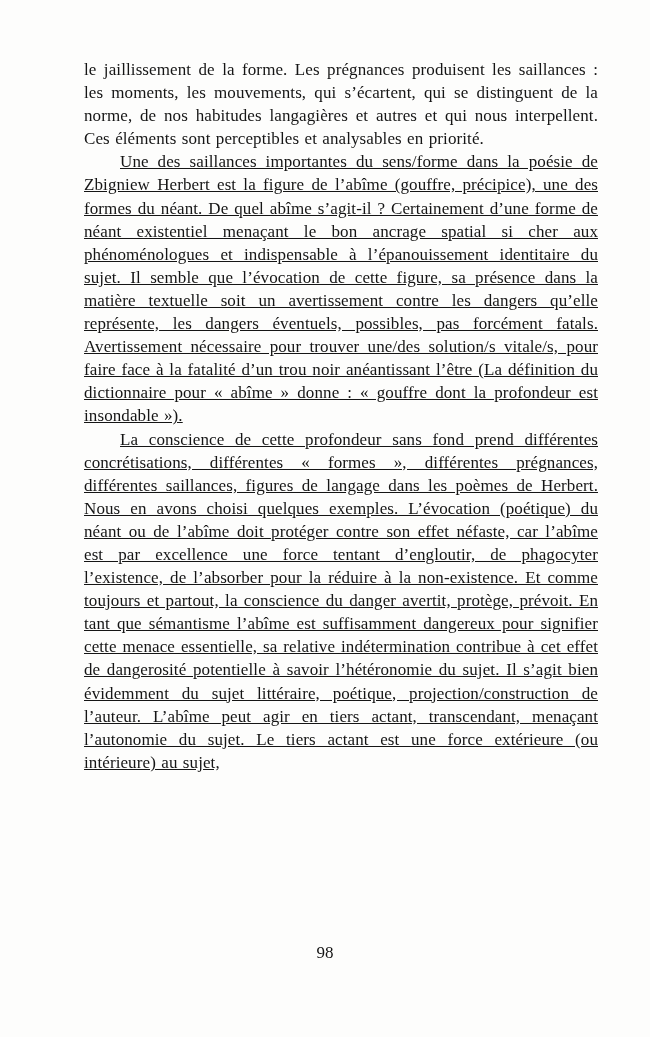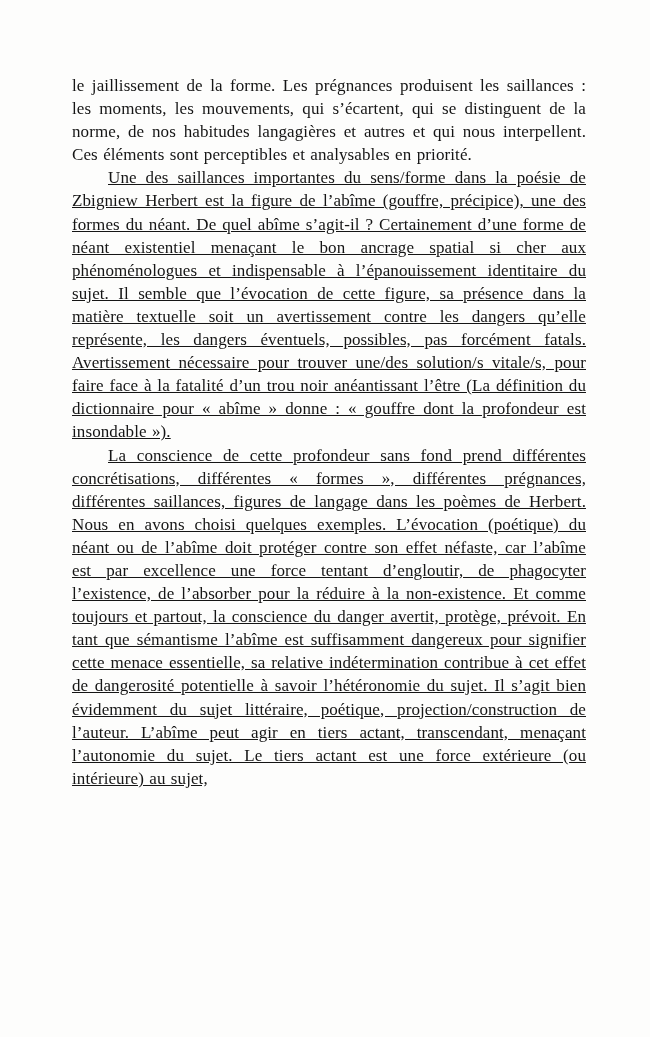--- a/index.html
+++ b/index.html
@@ -13,23 +13,22 @@
     height: 1037px;
     margin: 0 auto;
     background: #fdfdfc;
     overflow: hidden;
     font-family: "Liberation Serif", "DejaVu Serif", serif;
     color: #151515;
   }
   .text-block {
     position: absolute;
     top: 58px;
-    left: 72px;
+    left: 84px;
     width: 514px;
-    margin-top: 16px;
   }
   .text-block p {
     margin: 0;
     font-size: 17px;
     line-height: 23.1px;
     text-align: justify;
     letter-spacing: 0.1px;
     word-spacing: 1px;
   }
   .text-block p.indented {
@@ -48,13 +47,14 @@
 </style>
 </head>
 <body>
 
 <div class="page">
   <div class="text-block">
     <p>le jaillissement de la forme. Les prégnances produisent les saillances : les moments, les mouvements, qui s’écartent, qui se distinguent de la norme, de nos habitudes langagières et autres et qui nous interpellent. Ces éléments sont perceptibles et analysables en priorité.</p>
     <p class="indented">Une des saillances importantes du sens/forme dans la poésie de Zbigniew Herbert est la figure de l’abîme (gouffre, précipice), une des formes du néant. De quel abîme s’agit-il ? Certainement d’une forme de néant existentiel menaçant le bon ancrage spatial si cher aux phénoménologues et indispensable à l’épanouissement identitaire du sujet. Il semble que l’évocation de cette figure, sa présence dans la matière textuelle soit un avertissement contre les dangers qu’elle représente, les dangers éventuels, possibles, pas forcément fatals. Avertissement nécessaire pour trouver une/des solution/s vitale/s, pour faire face à la fatalité d’un trou noir anéantissant l’être (La définition du dictionnaire pour « abîme » donne : « gouffre dont la profondeur est insondable »).</p>
     <p class="indented">La conscience de cette profondeur sans fond prend différentes concrétisations, différentes « formes », différentes prégnances, différentes saillances, figures de langage dans les poèmes de Herbert. Nous en avons choisi quelques exemples. L’évocation (poétique) du néant ou de l’abîme doit protéger contre son effet néfaste, car l’abîme est par excellence une force tentant d’engloutir, de phagocyter l’existence, de l’absorber pour la réduire à la non-existence. Et comme toujours et partout, la conscience du danger avertit, protège, prévoit. En tant que sémantisme l’abîme est suffisamment dangereux pour signifier cette menace essentielle, sa relative indétermination contribue à cet effet de dangerosité potentielle à savoir l’hétéronomie du sujet. Il s’agit bien évidemment du sujet littéraire, poétique, projection/construction de l’auteur. L’abîme peut agir en tiers actant, transcendant, menaçant l’autonomie du sujet. Le tiers actant est une force extérieure (ou intérieure) au sujet,</p>
   </div>
+  <div class="page-number">98</div>
 </div>
 
 </body></html>

